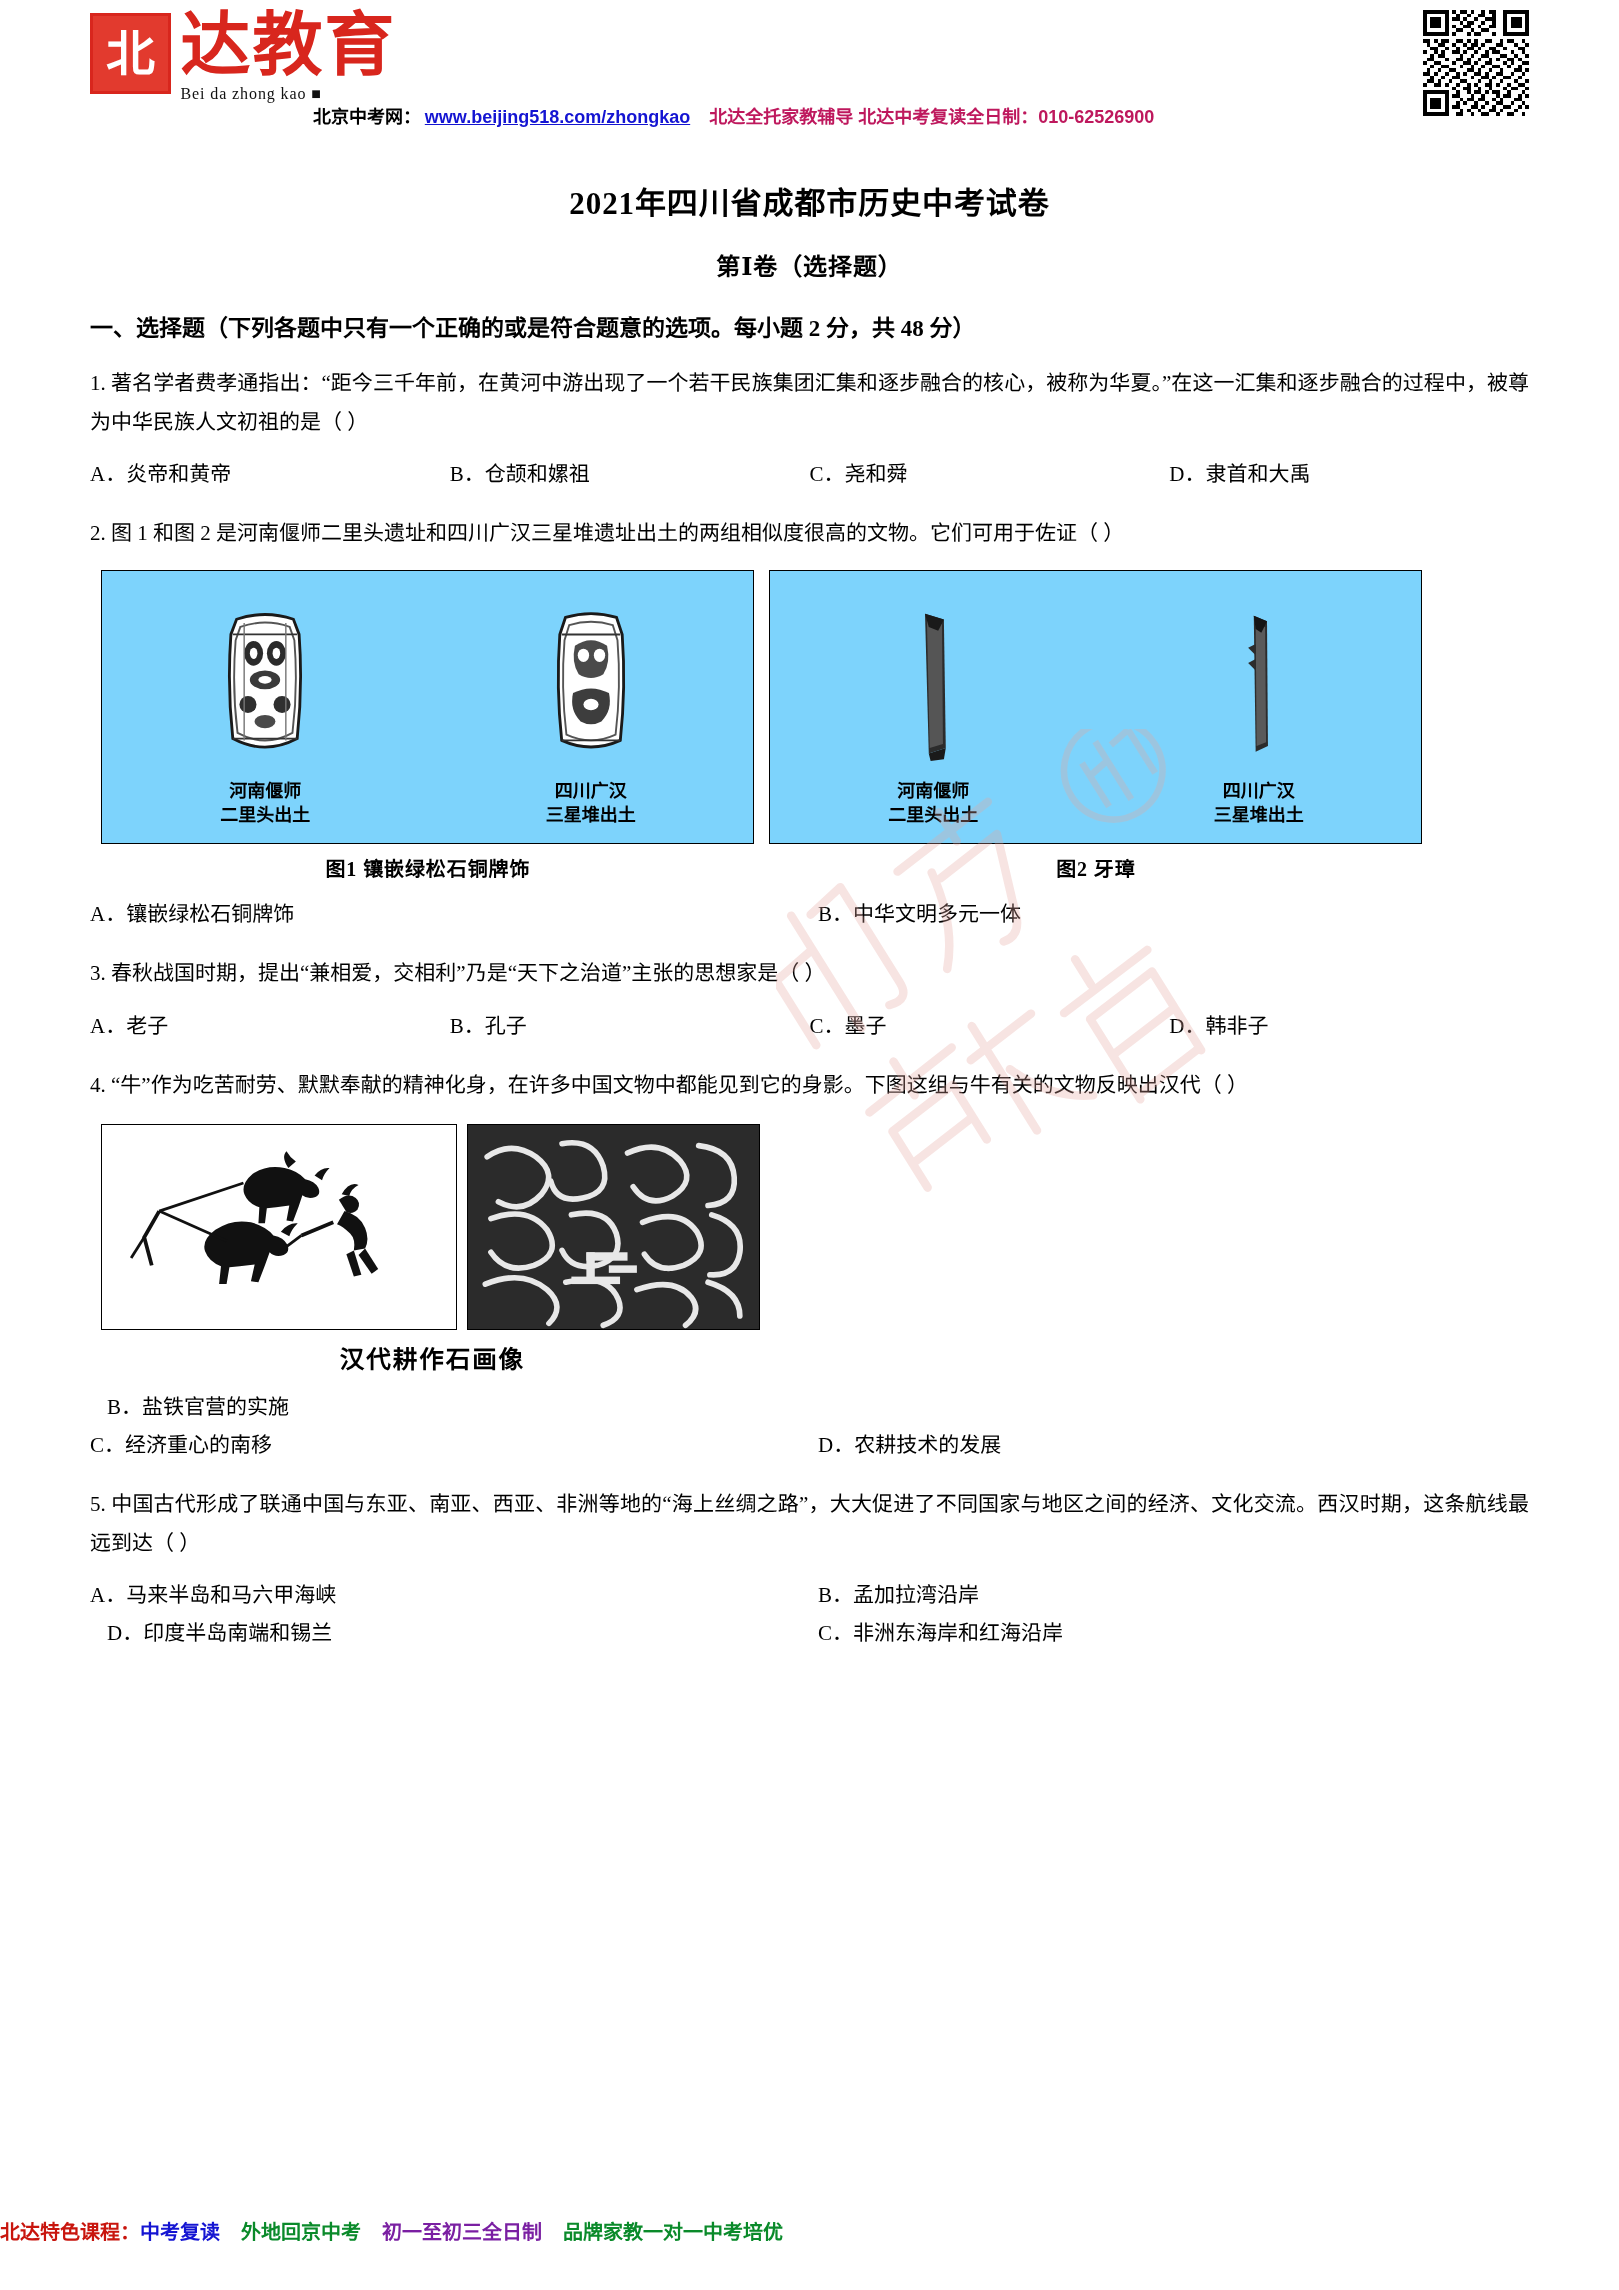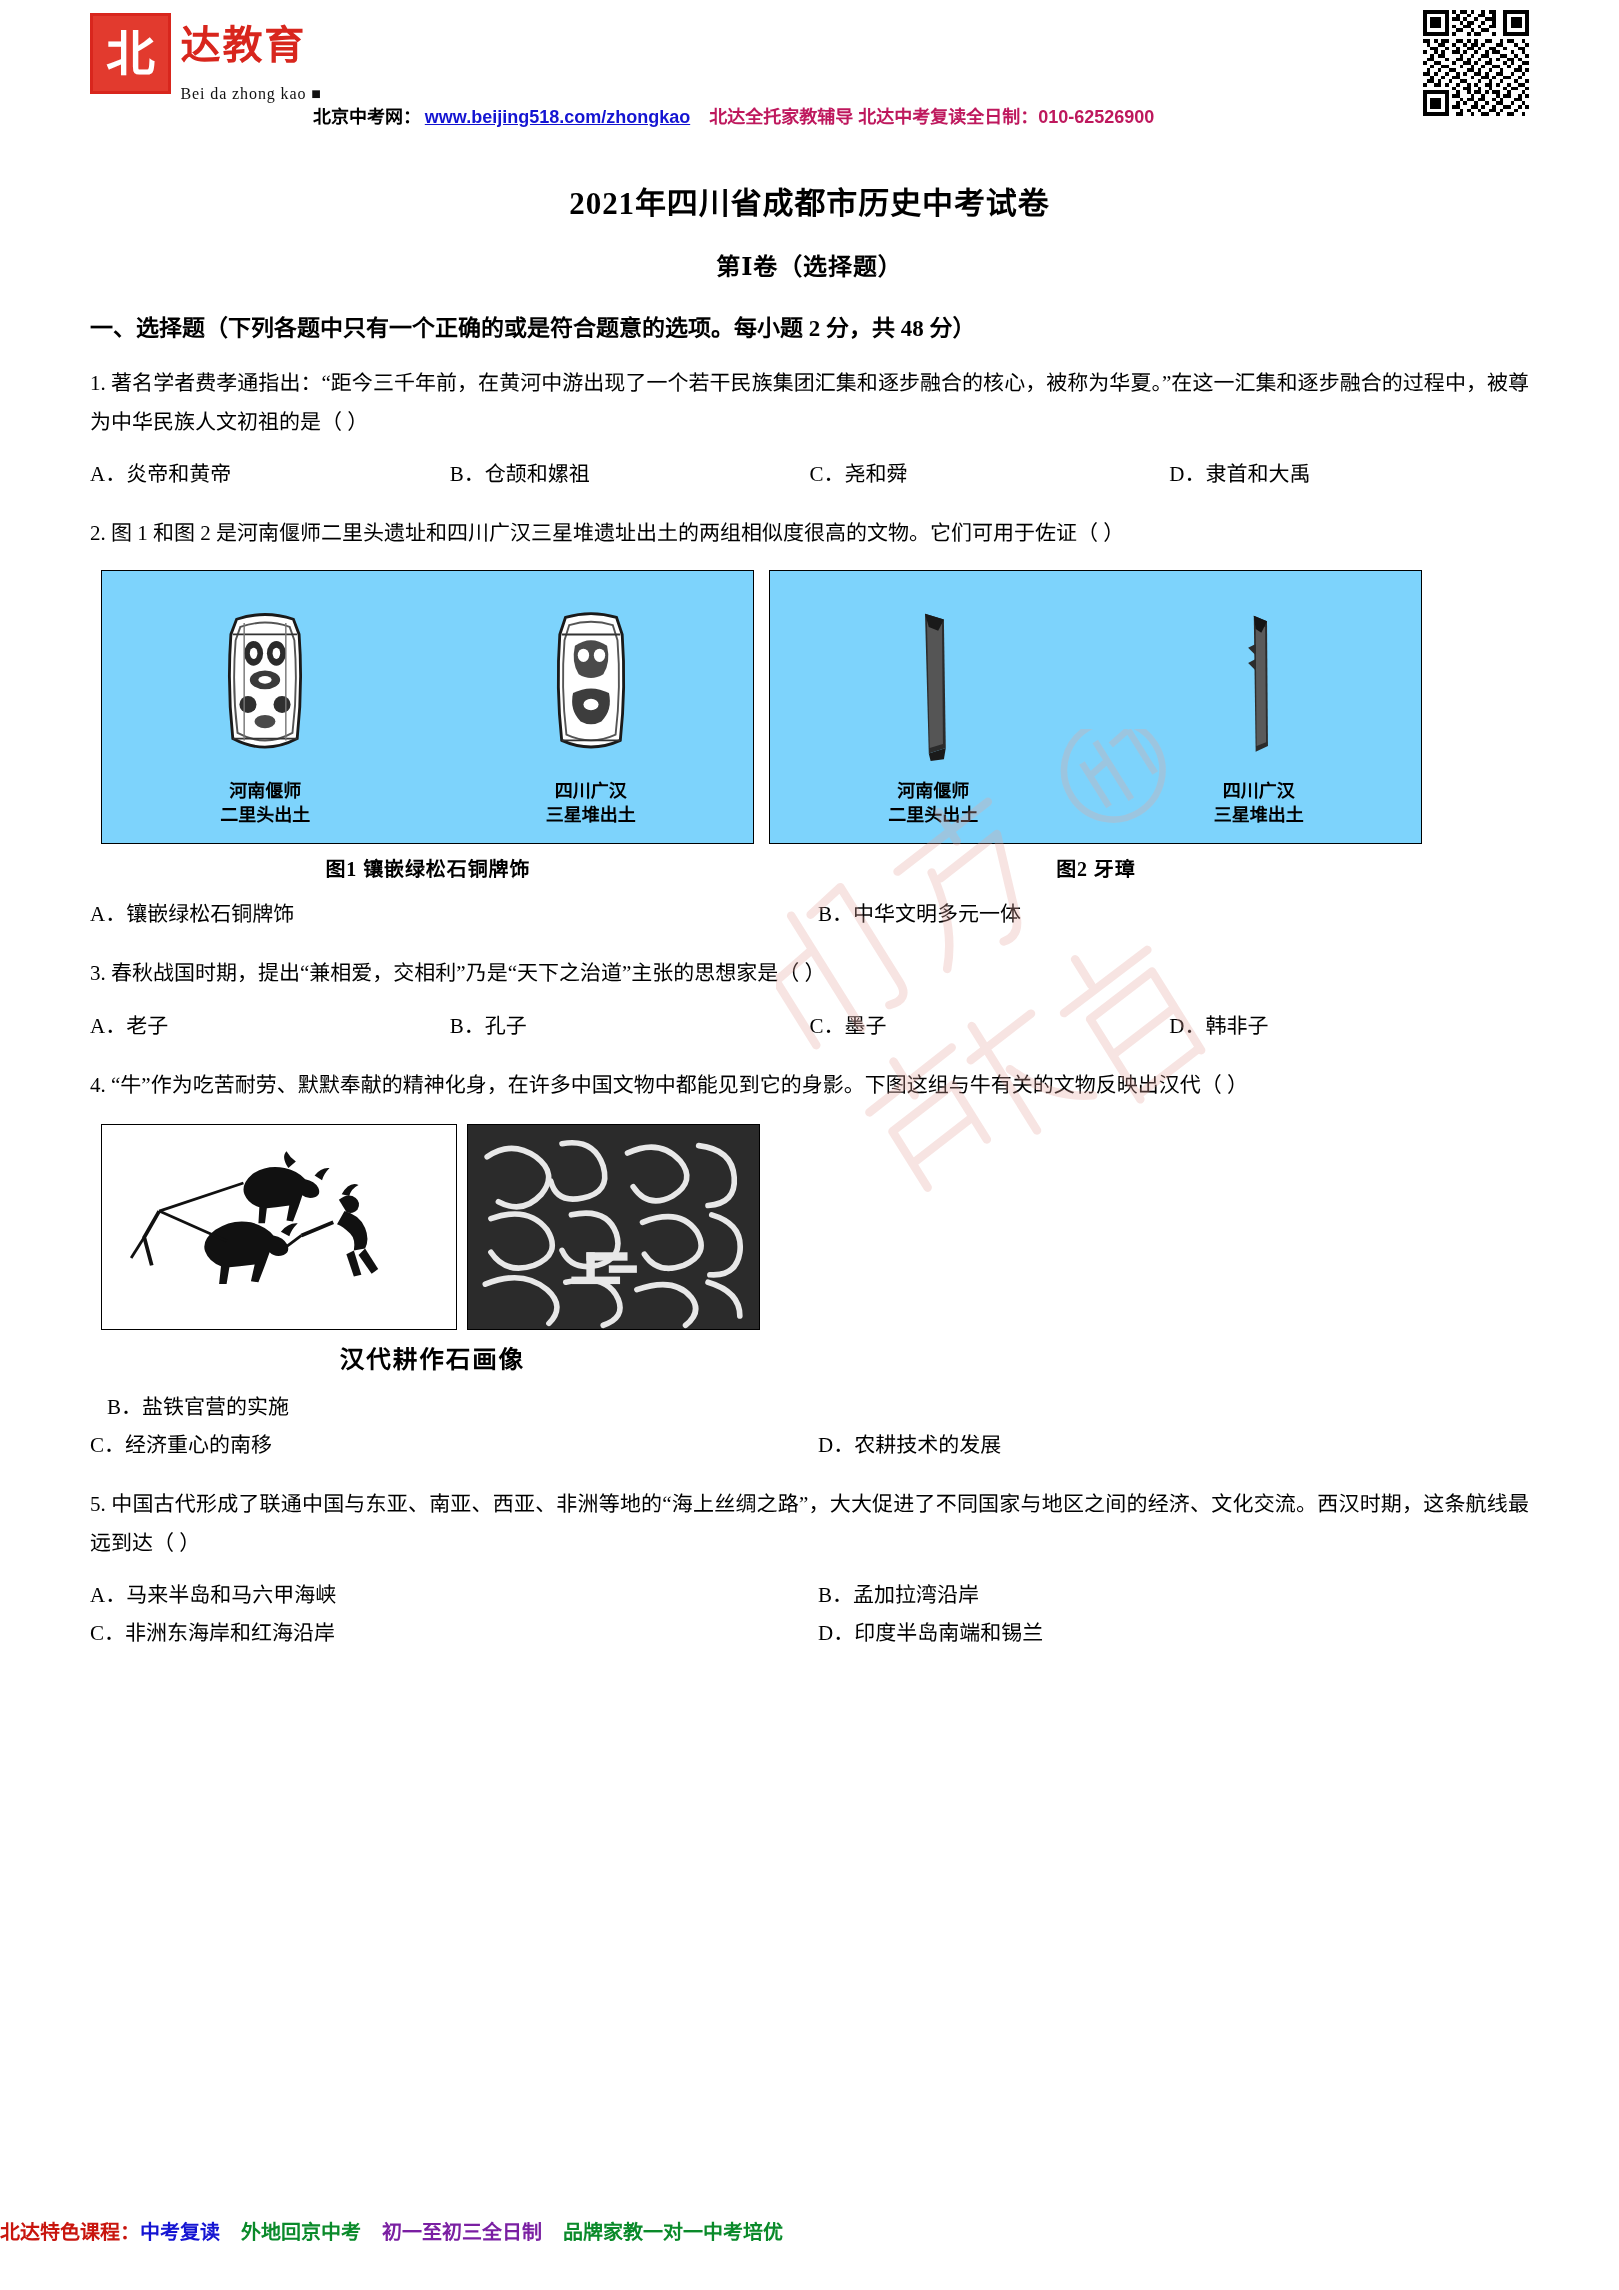--- a/index.html
+++ b/index.html
@@ -47,21 +47,21 @@
     font-weight: bold;
     font-size: 49px;
     line-height: 78px;
     text-align: center;
     box-sizing: border-box;
   }
   .logo-text-wrap {
     margin-left: 9.5px;
   }
   .logo-cn {
-    font-size: 40px;
+    font-size: 70px;
     font-weight: bold;
     color: #d8261d;
     font-family: "Liberation Serif", serif;
     letter-spacing: 1.9px;
     line-height: 66px;
   }
   .logo-en {
     font-size: 16px;
     color: #111;
     letter-spacing: 0.9px;
@@ -671,22 +671,22 @@
 
   <div class="q">
     <p><span>5.</span> <span>中国古代形成了联通中国与东亚、南亚、西亚、非洲等地的“海上丝绸之路”，大大促进了不同国家与地区之间的经济、文化交流。西汉时期，这条航线最远到达（      ）</span></p>
   </div>
   <div class="opts opts-2">
     <div class="opts-row">
       <div class="opt">A．马来半岛和马六甲海峡</div>
       <div class="opt opt-b">B．孟加拉湾沿岸</div>
     </div>
     <div class="opts-row">
+      <div class="opt opt-b">D．印度半岛南端和锡兰</div>
       <div class="opt">C．非洲东海岸和红海沿岸</div>
-      <div class="opt opt-b">D．印度半岛南端和锡兰</div>
     </div>
   </div>
 
   <svg class="watermark" viewBox="0 0 560 560">
     <g transform="rotate(-32 280 280)" fill="none" stroke="#e5a7a0" stroke-width="9" stroke-linecap="round" stroke-linejoin="round">
 
       <path d="M50 80 L50 200 M50 120 L100 112 M100 70 L100 210 M118 80 L160 72 M160 72 L160 190 Q160 212 138 205"></path>
 
       <path d="M220 90 L340 78 M290 60 L290 96 M250 110 Q242 170 210 205 M255 120 L330 112 L300 200 Q292 216 276 212"></path>
 

